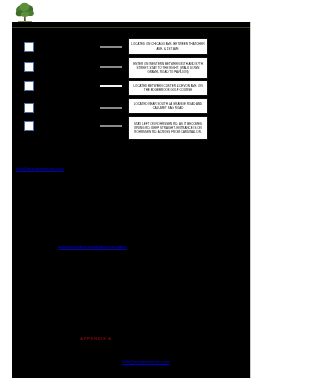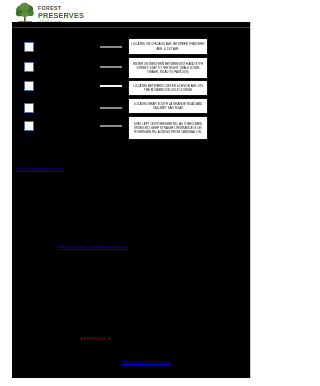--- a/index.html
+++ b/index.html
@@ -59,25 +59,20 @@
       <svg class="logo-tree" viewBox="0 0 22 24">
         <path d="M4 19 L18 19 L18 20.5 L4 20.5 Z" fill="#8a9a5b"></path>
         <path d="M10.3 10 L11.4 10 L11.7 19 L10 19 Z" fill="#5c4326"></path>
         <ellipse cx="7" cy="8" rx="5" ry="4.4" fill="#4a7c34"></ellipse>
         <ellipse cx="14" cy="7.5" rx="5.2" ry="4.6" fill="#3f6b2a"></ellipse>
         <ellipse cx="10.6" cy="5" rx="5" ry="4.2" fill="#5c8f3c"></ellipse>
         <ellipse cx="5.4" cy="11.4" rx="3.6" ry="2.8" fill="#3f6b2a"></ellipse>
         <ellipse cx="16" cy="11.2" rx="3.8" ry="2.9" fill="#4a7c34"></ellipse>
         <ellipse cx="10.8" cy="12.2" rx="4" ry="2.6" fill="#5c8f3c"></ellipse>
       </svg>
-      <div class="logo-text">
-        <div class="logo-l1">FOREST</div>
-        <div class="logo-l2">PRESERVES</div>
-        <div class="logo-l3">of Cook County</div>
-      </div>
     </div>
   </div>
 
   <div class="sheet"></div>
   <div class="rule"></div>
 
   <div class="cb" style="left:24px;top:42px;"></div>
   <div class="cb" style="left:24px;top:62px;"></div>
   <div class="cb" style="left:24px;top:81px;"></div>
   <div class="cb" style="left:24px;top:103px;"></div>

